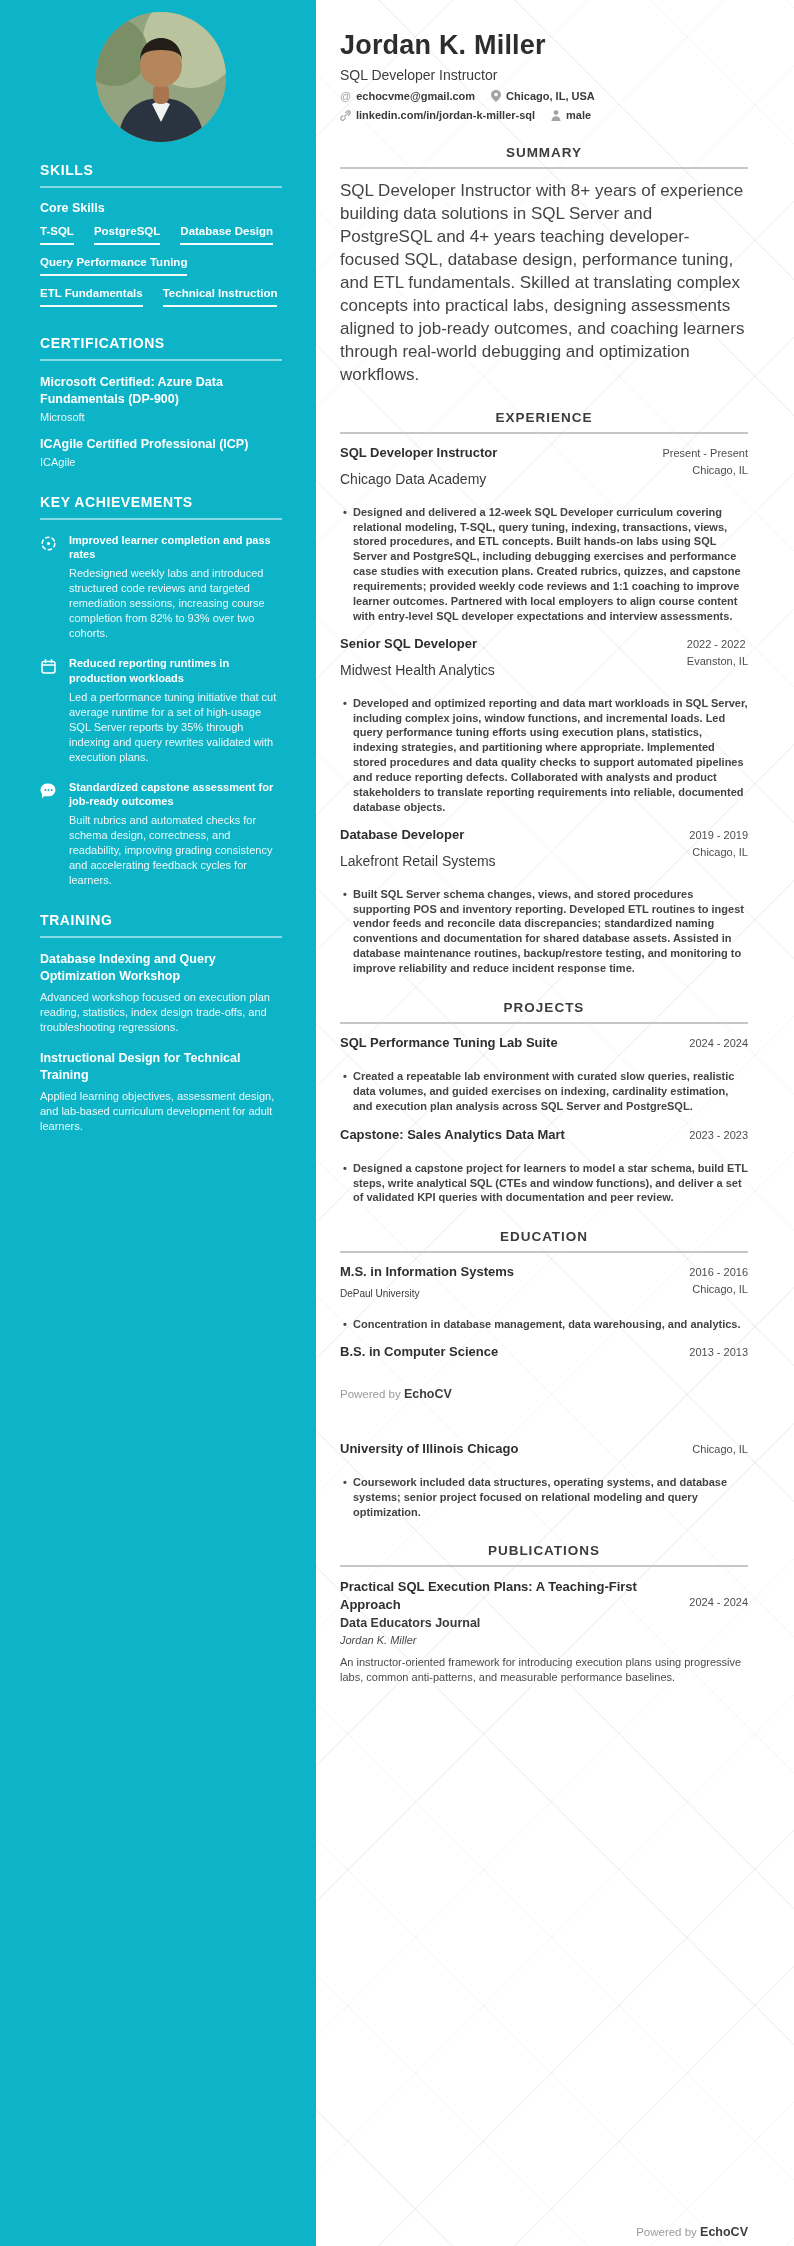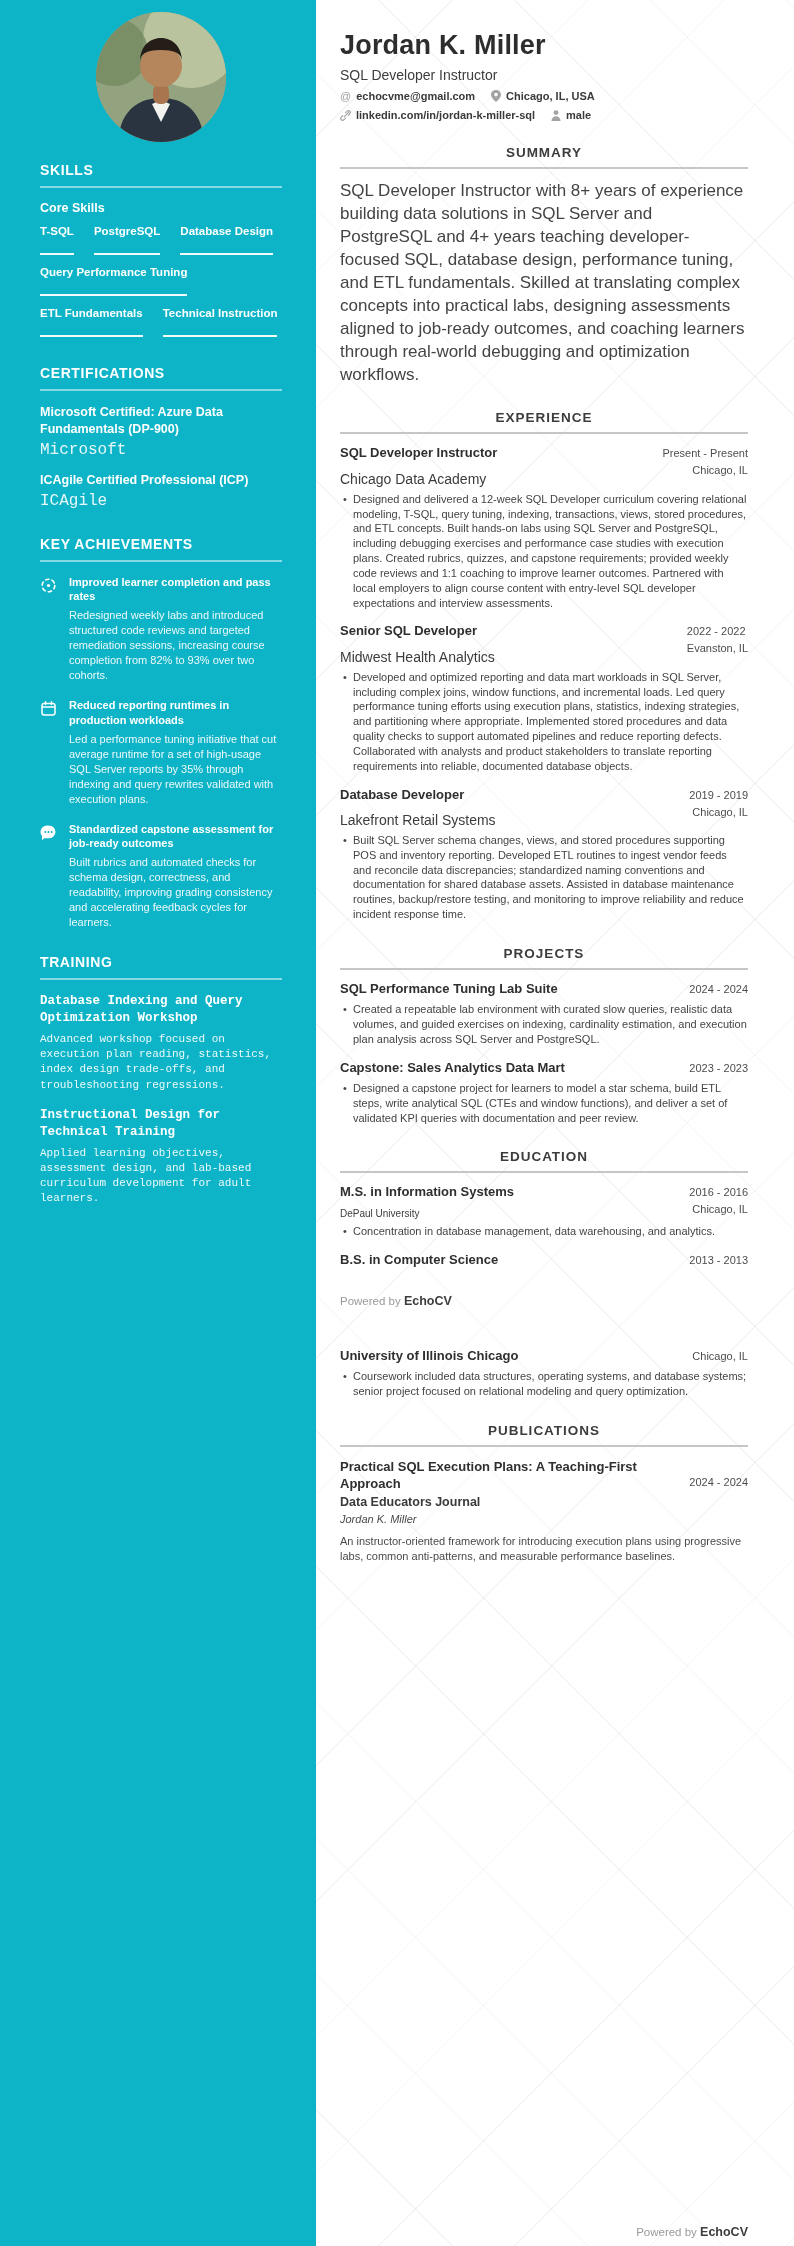--- a/index.html
+++ b/index.html
@@ -21,32 +21,32 @@
     padding:12px 34px 0 40px;
   }
   .avatar-wrap { width:130px; height:130px; border-radius:50%; overflow:hidden; margin:0 auto; background:#9aa884; }
   .avatar-wrap svg { display:block; }
 
   .s-head { font-size:14px; font-weight:700; letter-spacing:.6px; margin-top:20px; }
   .s-hr { height:2px; background:rgba(255,255,255,.5); margin:8px 0 13px 0; border:0; }
 
   .s-sub { font-size:12.5px; font-weight:700; margin-bottom:10px; }
   .tags { display:flex; flex-wrap:wrap; column-gap:20px; row-gap:11px; }
-  .tag { font-size:11.5px; font-weight:700; padding-bottom:16px; border-bottom:2px solid rgba(255,255,255,.95); }
+  .tag { font-size:11.5px; font-weight:700; padding-bottom:6px; border-bottom:2px solid rgba(255,255,255,.95); }
 
   .cert { margin-bottom:13px; }
   .cert-name { font-size:12.5px; font-weight:700; line-height:1.35; }
-  .cert-issuer { font-size:16px; color:rgba(255,255,255,.9); margin-top:3px;font-family:Liberation Mono, monospace; }
+  .cert-issuer { font-size:11px; color:rgba(255,255,255,.9); margin-top:3px; }
 
   .ach { display:flex; gap:12px; margin-bottom:15px; }
   .ach-ico { width:17px; min-width:17px; margin-top:2px; }
   .ach-title { font-size:11px; font-weight:700; line-height:1.35; }
   .ach-desc { font-size:11px; line-height:1.36; color:rgba(255,255,255,.92); margin-top:4px; }
 
-  .train { margin-bottom:14px;font-family:Liberation Mono, monospace; }
+  .train { margin-bottom:14px; }
   .train-title { font-size:12.5px; font-weight:700; line-height:1.4; }
   .train-desc { font-size:11px; line-height:1.38; color:rgba(255,255,255,.92); margin-top:4px; }
 
   
   .main {
     flex:1; position:relative;
     padding:30px 46px 0 24px;
     background-image:
       repeating-linear-gradient(45deg, rgba(60,60,60,.055) 0px, rgba(60,60,60,.055) 1px, transparent 1px, transparent 96px),
       repeating-linear-gradient(135deg, rgba(60,60,60,.055) 0px, rgba(60,60,60,.055) 1px, transparent 1px, transparent 96px);
@@ -63,21 +63,21 @@
   .section { margin-top:24px; }
 
   .summary-text { font-size:17px; line-height:1.35; color:#444444; }
 
   .entry { margin-bottom:13px; }
   .erow { display:flex; justify-content:space-between; align-items:flex-start; }
   .etitle { font-size:13px; font-weight:700; color:#2f2f2f; line-height:1.25; }
   .ecompany { font-size:14px; color:#3c3c3c; margin-top:9px; }
   .edate { font-size:11px; color:#4d4d4d; white-space:nowrap; margin-top:2px; }
   .eloc { font-size:11px; color:#4d4d4d; text-align:right; margin-top:5px; }
-  .bullet { font-size:11px; line-height:1.35; color:#444444; margin-top:5px; padding-left:13px; position:relative; }
+  .bullet { font-size:11px; line-height:1.35; color:#444444; margin-top:18px; padding-left:13px; position:relative;font-weight:bold; }
   .bullet::before { content:"•"; position:absolute; left:3px; }
 
   .edu-school { font-size:10px; color:#3c3c3c; margin-top:7px; }
 
   .pub-title { font-size:13px; font-weight:700; color:#2f2f2f; line-height:1.35; max-width:310px; }
   .pub-journal { font-size:12.5px; font-weight:600; color:#3a3a3a; margin-top:2px; }
   .pub-author { font-size:11px; font-style:italic; color:#4a4a4a; margin-top:4px; }
   .pub-desc { font-size:11px; line-height:1.38; color:#4a4a4a; margin-top:9px; }
 
   .powered { text-align:left; font-size:11.5px; color:#9a9a9a; }

